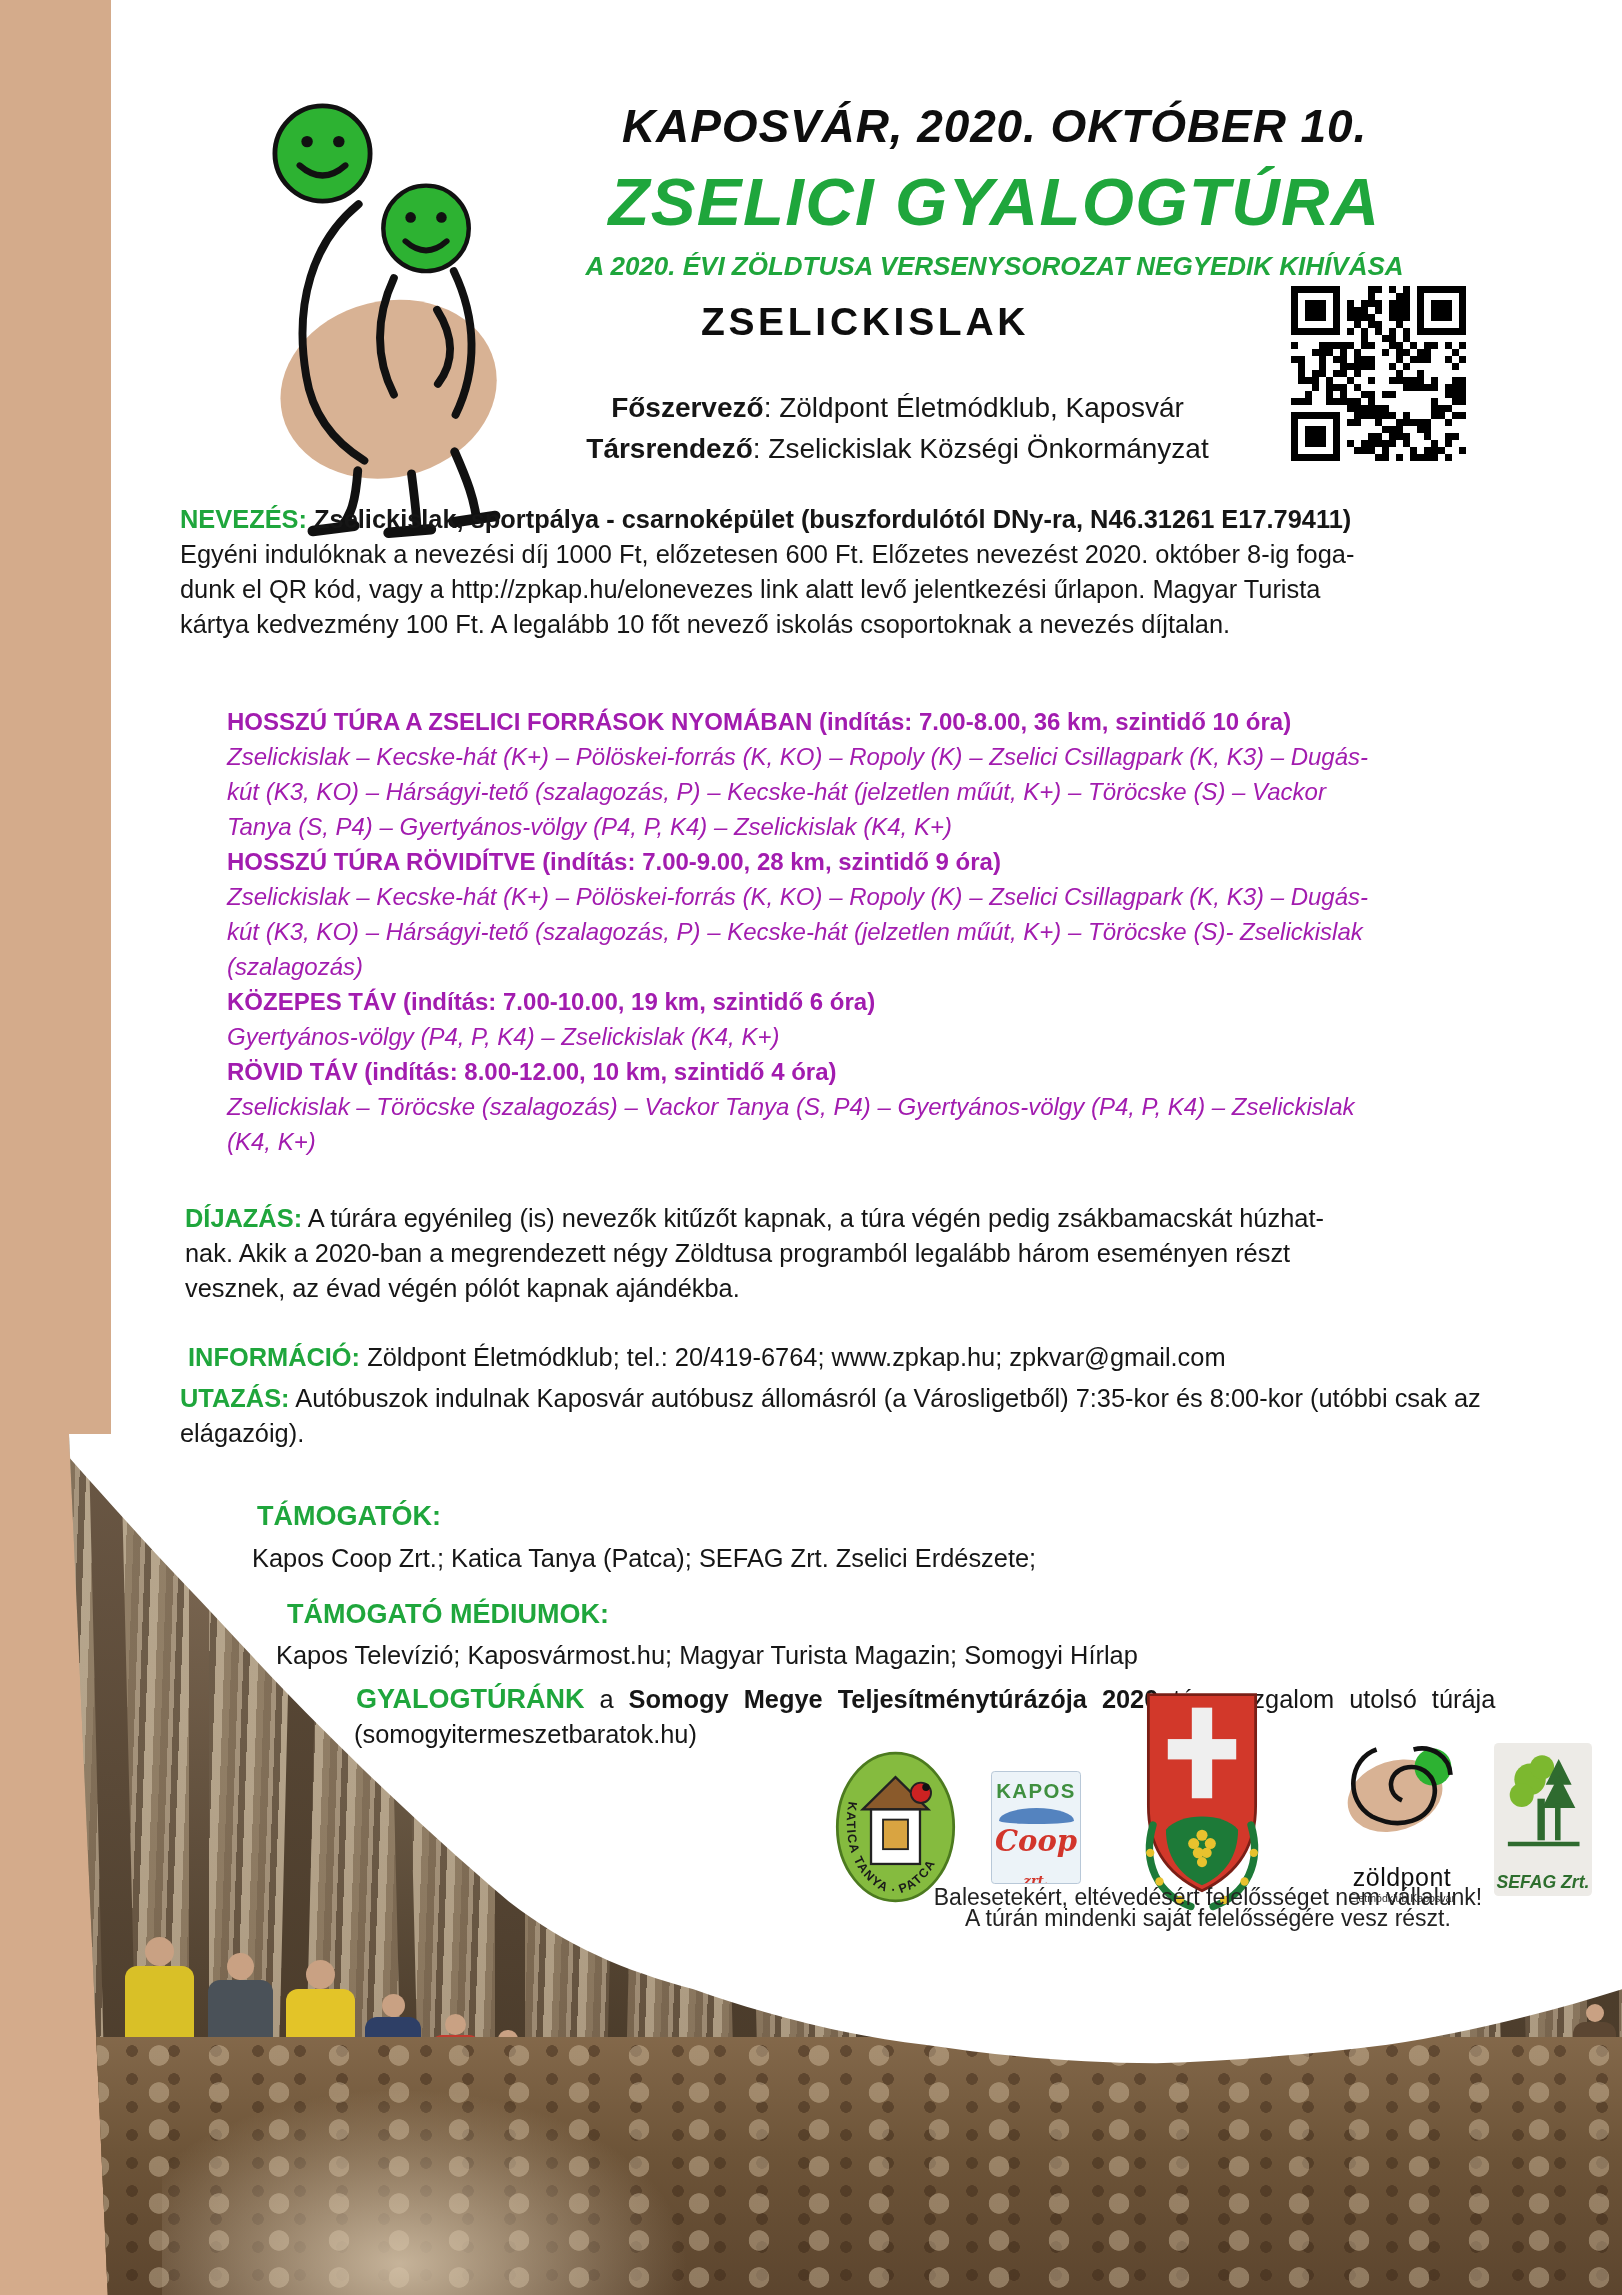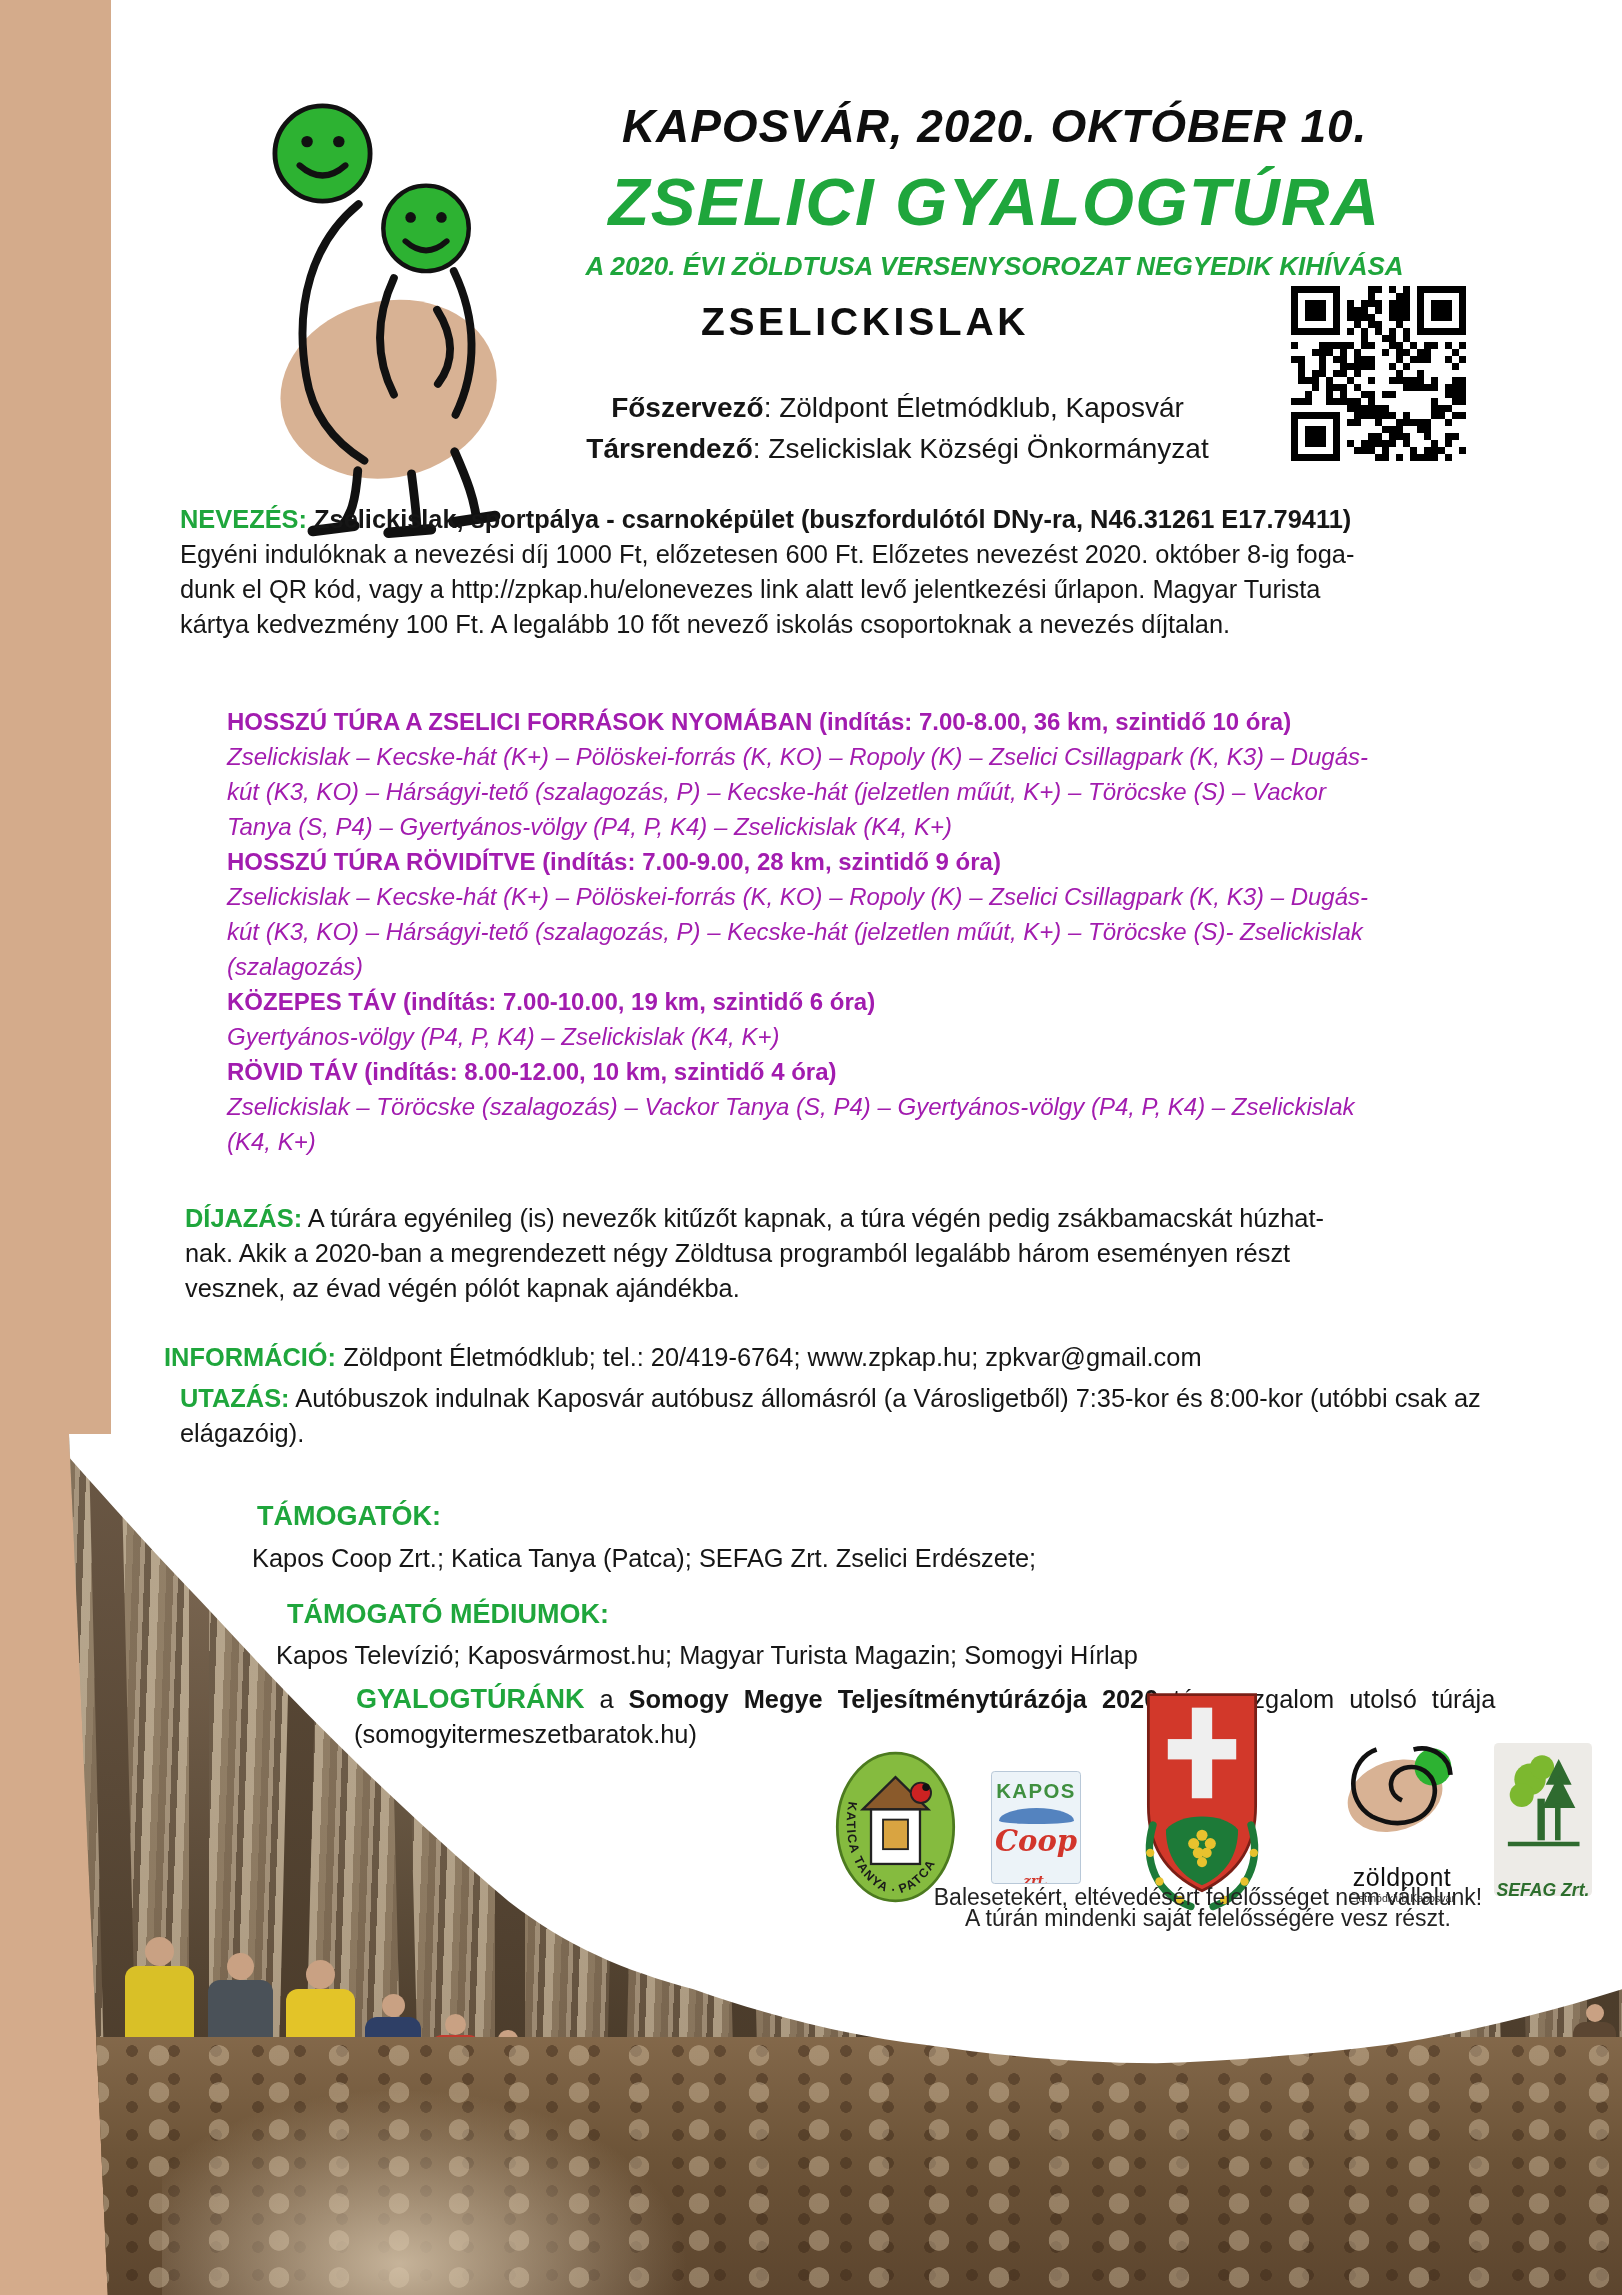--- a/index.html
+++ b/index.html
@@ -25,21 +25,21 @@
   .qr { position:absolute; left:1291px; top:286px; width:175px; height:175px; z-index:3; }
 
   
   .para { position:absolute; font-size:25.4px; line-height:35px; color:#161616; z-index:3; }
   .para div { min-height:35px; }
   .nevezes   { left:180px; top:502px; width:1370px; }
   .tours     { position:absolute; left:227px; top:704px; width:1323px; font-size:24px; line-height:35px; color:#a21caf; z-index:3;}
   .tour-title{ font-weight:700; }
   .route     { font-style:italic; }
   .dijazas   { left:185px;  top:1201px; width:1365px; }
-  .informacio{ left:164px;  top:1340px; width:1370px; }
+  .informacio{ left:188px;  top:1340px; width:1370px; }
   .utazas    { left:180px;  top:1381px; width:1370px; }
   .tamogatok-label { position:absolute; left:257px; top:1501px; font-size:27px; z-index:3;}
   .tamogatok-text  { left:252px; top:1541px; width:1203px; }
   .mediumok-label  { position:absolute; left:287px; top:1599px; font-size:27px; z-index:3;}
   .mediumok-text   { left:276px; top:1638px; width:1203px; }
   .gyalog    { left:356px; top:1682px; width:1203px; word-spacing:7.9px; }
   .gyalog .glabel { font-size:27px; }
   .gyalog2   { left:354px; top:1717px; width:1203px; }
 
   
@@ -67,21 +67,21 @@
   
   .logo-box { position:absolute; z-index:4; }
   .kapos-logo { background:#ecf3f8; border:0.9px solid #b8c8d8; border-radius:3.7px; text-align:center; overflow:hidden;}
   .kapos-top { font-size:20.4px; font-weight:700; letter-spacing:1.4px; color:#3f8f3f; margin-top:8.3px;}
   .kapos-wave { height:15.7px; margin:4.6px 6.5px 0 6.5px; background:#3a6fb5; border-radius:50% 50% 50% 50% / 80% 80% 20% 20%; opacity:.85;}
   .kapos-script { font-size:29px; font-weight:700; font-style:italic; color:#d2352b; margin-top:0.9px; font-family:"DejaVu Serif", serif;}
   .kapos-suffix { font-size:13px; font-weight:700; color:#d2352b; font-style:italic;}
   .zp-name { font-size:25px; color:#101010; text-align:center; margin-top:19px; letter-spacing:0.5px;}
   .zp-sub  { font-size:10.6px; color:#333; text-align:center; }
   .sefag-logo { background:#edebe7; border-radius:4.6px; text-align:center; }
-  .sefag-name { font-size:17.6px; font-weight:700; font-style:italic; color:#2d6e2d; margin-top:19px;}
+  .sefag-name { font-size:17.6px; font-weight:700; font-style:italic; color:#2d6e2d; margin-top:11px;}
 
   .disclaimer1 { position:absolute; left:810px; top:1905px; width:796px; text-align:center; font-size:23px; color:#222; z-index:4;}
   .disclaimer2 { position:absolute; left:810px; top:1884px; width:796px; text-align:center; font-size:23px; color:#222; z-index:4;}
 </style>
 </head>
 <body>
 
 <div class="page">
 
   <div class="tan-strip"></div>

